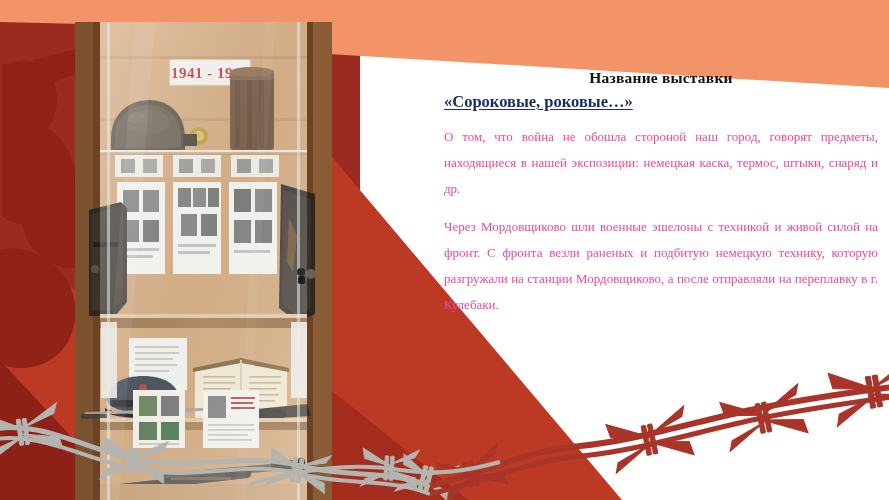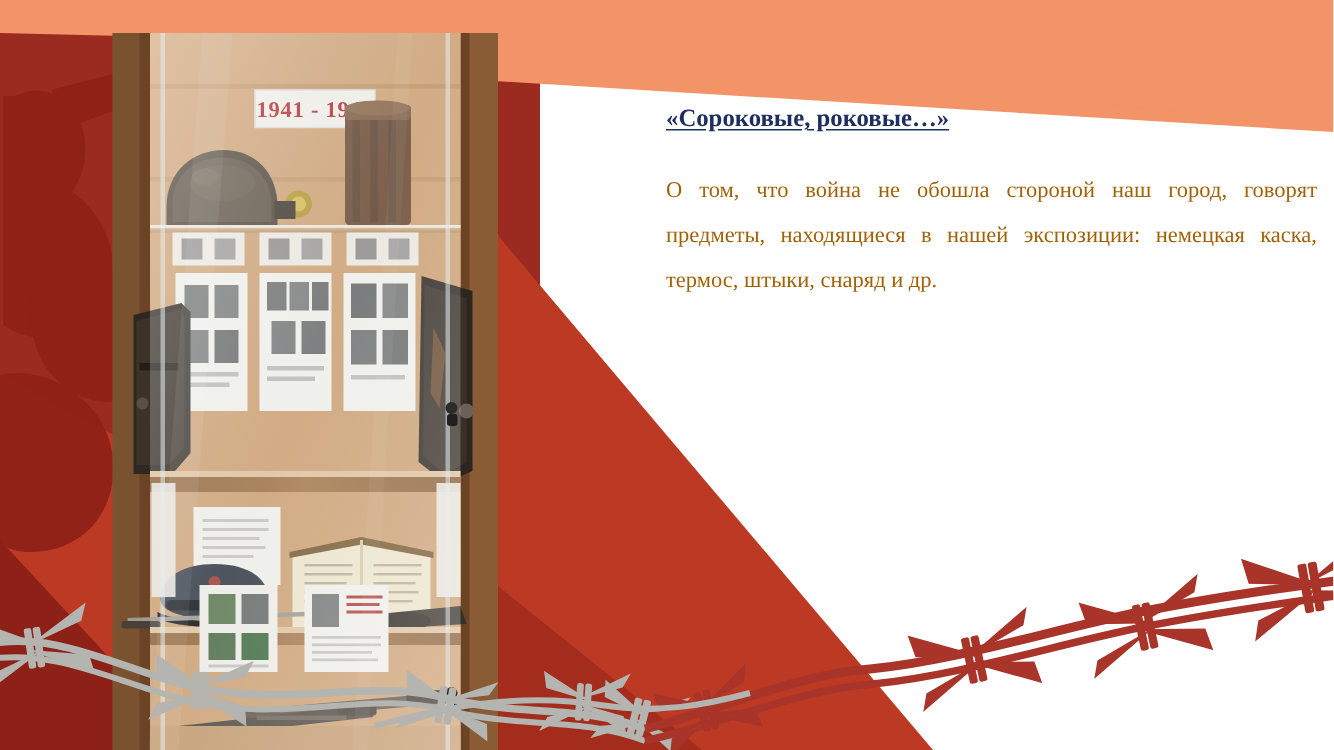--- a/index.html
+++ b/index.html
@@ -57,23 +57,23 @@
   .exhibit-subtitle {
     font-weight: bold;
     font-size: 16.5px;
     color: #1d2f60;
     text-decoration: underline;
     text-underline-offset: 2px;
     line-height: 1.3;
     margin: 0;
   }
   .body-block {
-    margin-top: 23px;
-    font-size: 15px;
-    color: #a16207;
+    margin-top: 12px;
+    font-size: 13px;
+    color: #ec4899;
     line-height: 2.0;
     text-align: justify;
     text-justify: inter-word;
   }
   .body-block p {
     margin: 0 0 12px 0;
   }
   .body-block p:last-child { margin-bottom: 0; }
 </style>
 </head>
@@ -499,20 +499,22 @@
           <path d="M-26,-18 L3,-2 L-24,-8 Z"></path>
           <path d="M30,18 L0,2 L28,8 Z"></path>
           <path d="M-26,20 L2,4 L-22,12 Z"></path>
           <path d="M30,-20 L2,-4 L26,-12 Z"></path>
         </g>
       </g>
     </g>
   </svg>
 
   <div class="text-col">
+    <div class="exhibit-title">Название выставки</div>
     <div class="exhibit-subtitle">«Сороковые, роковые…»</div>
 
     <div class="body-block">
       <p>О том, что война не обошла стороной наш город, говорят предметы, находящиеся в нашей экспозиции:  немецкая каска, термос, штыки, снаряд и др.</p>
+      <p>Через Мордовщиково шли военные эшелоны с техникой и живой силой на фронт. С фронта везли раненых  и подбитую немецкую технику, которую разгружали  на станции Мордовщиково, а после отправляли  на переплавку  в г. Кулебаки.</p>
     </div>
   </div>
 
 </div>
 
 </body></html>

